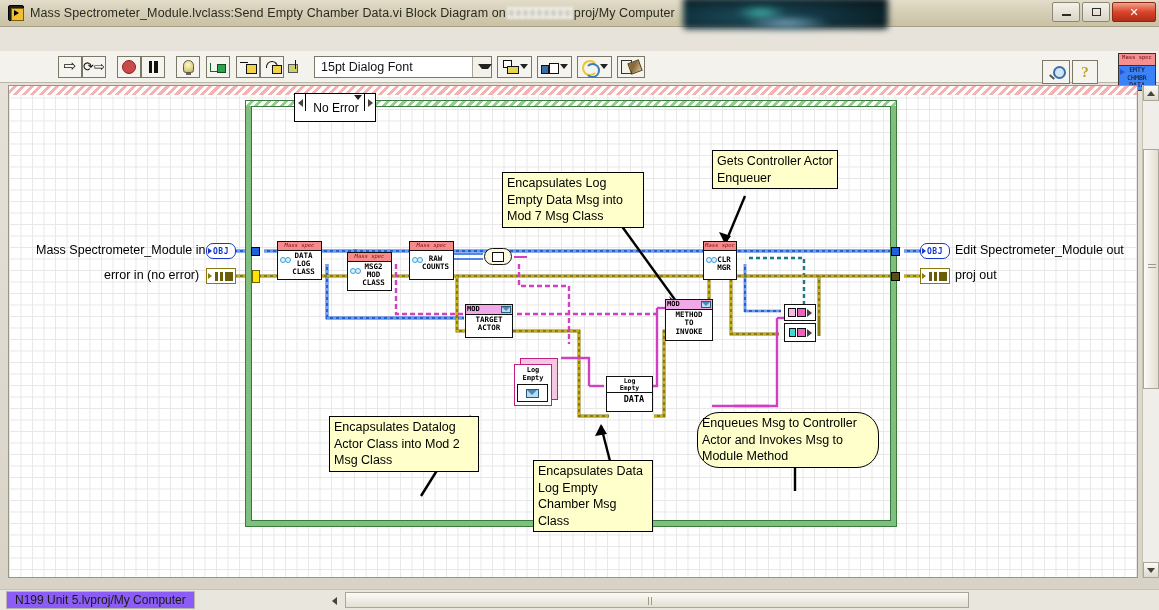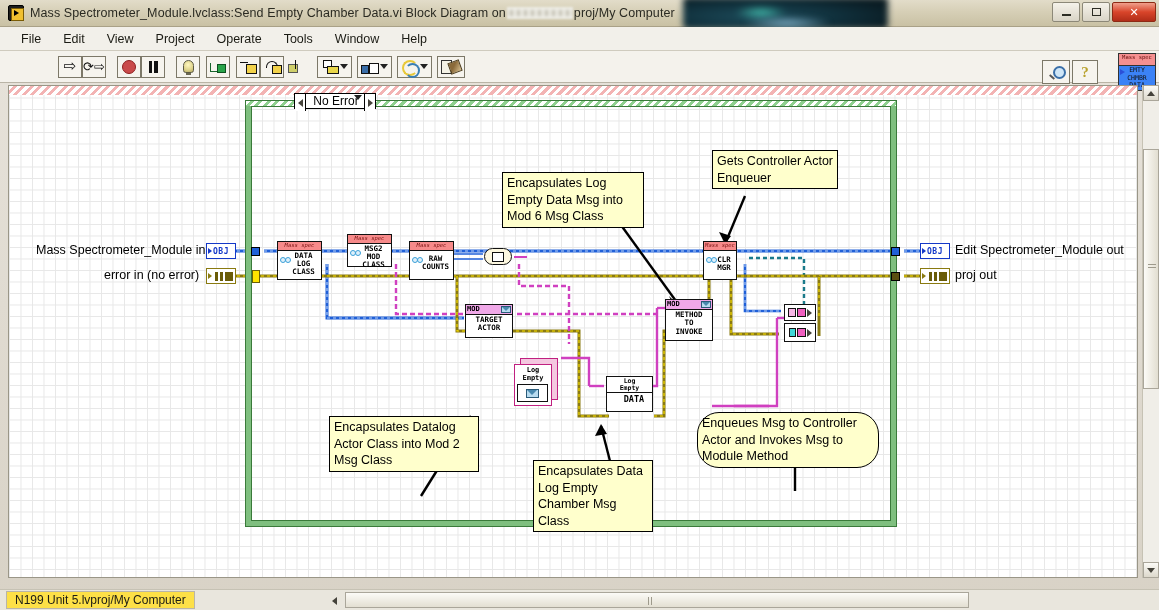--- a/index.html
+++ b/index.html
@@ -239,21 +239,21 @@
   .al{border-top:4px solid transparent;border-bottom:4px solid transparent;border-right:5px solid #44423a;}
   .ar{border-top:4px solid transparent;border-bottom:4px solid transparent;border-left:5px solid #44423a;}
 
   
   .statusbar {
     position:absolute; left:0; bottom:0; width:1159px; height:21px;
     background:#e9e6dd; border-top:1px solid #c6c2b4;
     display:flex; align-items:center;
   }
   .status-proj {
-    font-size:12px; color:#1b1b14; background:#fde047;
+    font-size:12px; color:#1b1b14; background:#8b5cf6;
     padding:1px 8px 1px 8px; border:1px solid #b9b5a7; margin-left:6px;
     height:18px; display:flex;align-items:center;
   }
   .status-hsb {
     position:absolute; left:345px; bottom:2px; width:624px; height:16px;
     background:linear-gradient(180deg,#fcfbf7,#e3dfd2); border:1px solid #aaa69a;
   }
   .status-hsb:after{
     content:"";position:absolute;left:302px;top:4px;width:6px;height:8px;
     background:repeating-linear-gradient(90deg,#9e9a8c 0 1px,transparent 1px 3px);
@@ -365,21 +365,21 @@
   .unbundle:after{
     content:"";width:10px;height:8px;background:#fff;border:1.4px solid #111;
   }
 
   
   .term {
     position:absolute; height:16px; border:1.6px solid;
     display:flex; align-items:center; font-family:"DejaVu Sans Mono",monospace;
     font-size:8px; font-weight:bold; background:#fff;
   }
-  .term.obj { border-color:#1438c8; color:#1438c8; width:30px; }
+  .term.obj { border-color:#1438c8; color:#1438c8; width:30px;border-radius:7px; }
   .term.obj .t { padding-left:6px; letter-spacing:0.5px;}
   .term.obj:before{
     content:"";position:absolute;left:1px;top:4px;width:0;height:0;
     border-left:4px solid #1438c8;border-top:3px solid transparent;border-bottom:3px solid transparent;
   }
   .term.err { border-color:#8a7a10; width:30px; background:#fff; }
   .term.err .bars{
     position:absolute;left:8px;top:3px;width:18px;height:9px;
     background:
       linear-gradient(90deg,#6a5c08 0 3px,transparent 3px 5px,#6a5c08 5px 8px,transparent 8px 10px,#6a5c08 10px 18px);
@@ -406,21 +406,21 @@
     position:absolute; left:237px; top:15px; width:650px; height:425px;
     border:5px solid #7fbf7f;
     background:transparent;
     box-shadow: inset 0 0 0 1px #3a7a3a, 0 0 0 1px #3a7a3a;
   }
   .case-hatch {
     position:absolute; left:237px; top:15px; width:650px; height:5px;
     background: repeating-linear-gradient(135deg,#ffffff 0 3px,#8fd08f 3px 6px);
   }
   .case-sel {
-    position:absolute; left:285px; top:7px; width:82px; height:16px;
+    position:absolute; left:285px; top:7px; width:82px; height:29px;
     border:1.6px solid #000; background:#fff; display:flex; align-items:center;
     justify-content:center; font-size:12px; color:#000; z-index:12;
   }
   .case-sel .lft, .case-sel .rgt {
     position:absolute; top:0; width:11px; height:17px; background:#fff;
     display:flex;align-items:center;justify-content:center;
   }
   .case-sel .lft{left:0;border-right:1.4px solid #000;}
   .case-sel .rgt{right:0;border-left:1.4px solid #000;}
   .case-sel .dd{position:absolute;right:13px;top:6px;}
@@ -453,30 +453,20 @@
         </div>
       <div class="wb">
           <span class="sq"></span>
         </div>
       <div class="wb close">
           <span>✕</span>
         </div>
     </div>
   </div>
 
-  <div class="menubar">
-    <div class="menu-item">File</div>
-    <div class="menu-item">Edit</div>
-    <div class="menu-item">View</div>
-    <div class="menu-item">Project</div>
-    <div class="menu-item">Operate</div>
-    <div class="menu-item">Tools</div>
-    <div class="menu-item">Window</div>
-    <div class="menu-item">Help</div>
-  </div>
 
   <div class="toolbar">
     <div class="tsep" style="width:58px"></div>
     <div class="tgroup">
       <div class="tbtn">
           <span class="ico-run">⇨</span>
         </div>
       <div class="tbtn">
           <span class="ico-runc">⟳⇨</span>
         </div>
@@ -511,20 +501,26 @@
           <span class="ico-stepinto"></span>
         </div>
       <div class="tbtn">
           <span class="ico-stepover"></span>
         </div>
       <div class="tbtn flat">
           <span class="ico-stepout"></span>
         </div>
     </div>
     <div class="tsep" style="width:4px"></div>
+    <div class="fontbox">
+      <span>15pt Dialog Font</span>
+      <span class="dd">
+          <span class="caret"></span>
+        </span>
+    </div>
     <div class="combo">
       <span class="glyph-align"></span>
         <span class="caret"></span>
     </div>
     <div class="combo">
       <span class="glyph-dist"></span>
         <span class="caret"></span>
     </div>
     <div class="combo">
       <span class="glyph-reorder"></span>
@@ -672,21 +668,21 @@
         <span class="bars"></span>
       </div>
     <div class="lbl-txt" style="left:946px; top:182px;">proj out</div>
 
     <div class="svi" style="left:268px; top:155px; width:45px; height:39px;">
       <div class="hdr">Mass spec</div>
       <div class="bdy">DATA<br>LOG<br>CLASS</div>
       <div class="glasses"></div>
     </div>
 
-    <div class="svi" style="left:338px; top:148px; width:45px; height:33px;">
+    <div class="svi" style="left:338px; top:166px; width:45px; height:39px;">
       <div class="hdr">Mass spec</div>
       <div class="bdy">MSG2<br>MOD<br>CLASS</div>
       <div class="glasses"></div>
     </div>
 
     <div class="svi" style="left:400px; top:155px; width:45px; height:39px;">
       <div class="hdr">Mass spec</div>
       <div class="bdy" style="padding-top:4px">RAW<br>COUNTS</div>
       <div class="glasses"></div>
     </div>
@@ -733,21 +729,21 @@
       <span class="blk-lpink"></span>
         <span class="blk-pink"></span>
         <span class="arrow-s ar"></span>
     </div>
     <div class="prim" style="left:775px; top:237px; width:32px; height:19px;">
       <span class="blk-cyan"></span>
         <span class="blk-pink"></span>
         <span class="arrow-s ar"></span>
     </div>
 
-    <div class="comment" style="left:493px; top:86px; width:142px;">Encapsulates Log Empty Data Msg into Mod 6 Msg Class</div>
+    <div class="comment" style="left:493px; top:86px; width:142px;">Encapsulates Log Empty Data Msg into Mod 7 Msg Class</div>
     <div class="comment" style="left:671px; top:64px; width:126px;margin-left:32px;">Gets Controller Actor Enqueuer</div>
     <div class="comment" style="left:320px; top:330px; width:150px;">Encapsulates Datalog Actor Class into Mod 2 Msg Class</div>
     <div class="comment" style="left:524px; top:374px; width:120px;">Encapsulates Data Log Empty Chamber Msg Class</div>
     <div class="comment" style="left:688px; top:326px; width:182px;border-radius:22px;">Enqueues Msg to Controller Actor and Invokes Msg to Module Method</div>
 
   </div>
 
   <div class="vscroll">
     <div class="up">
         <span class="arrow-s au"></span>

